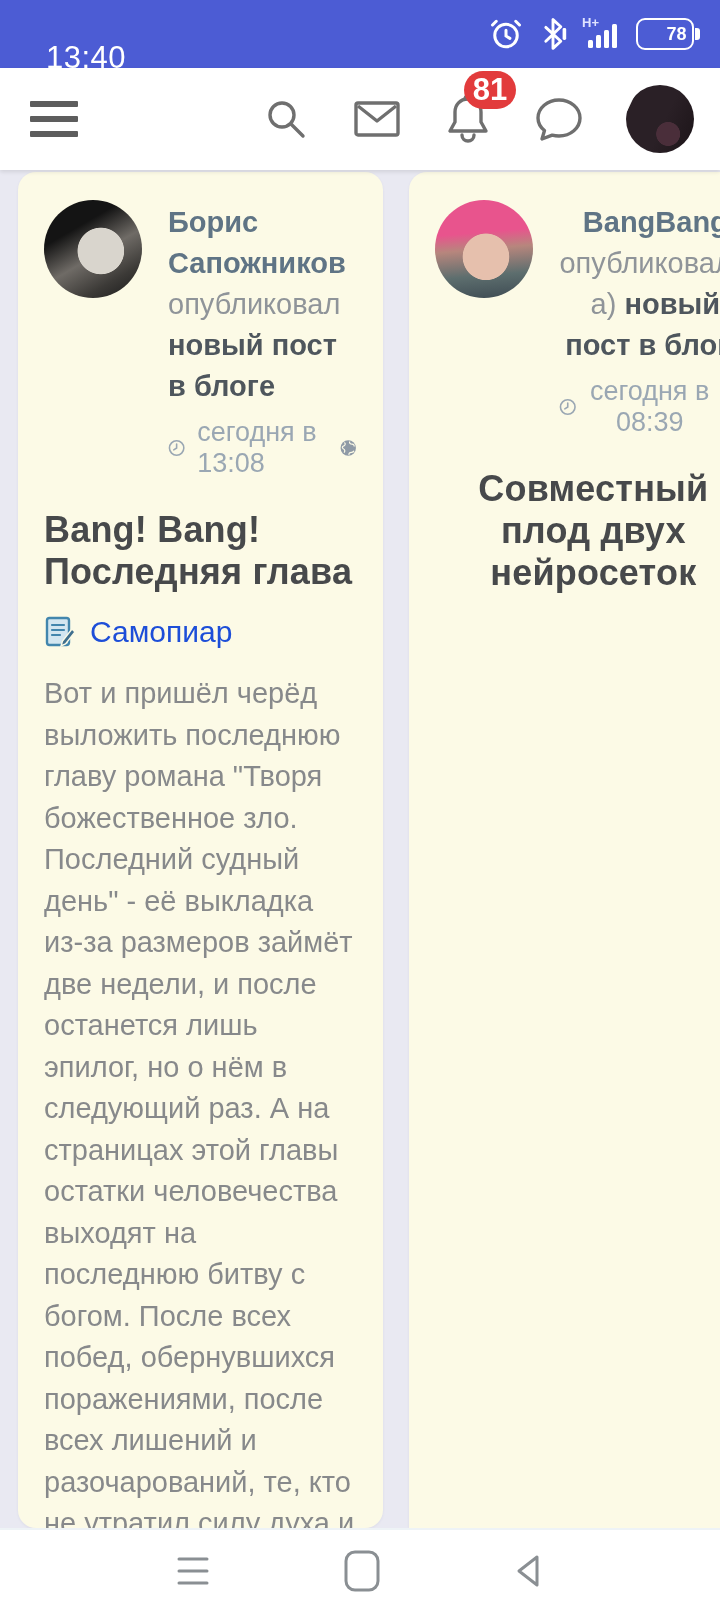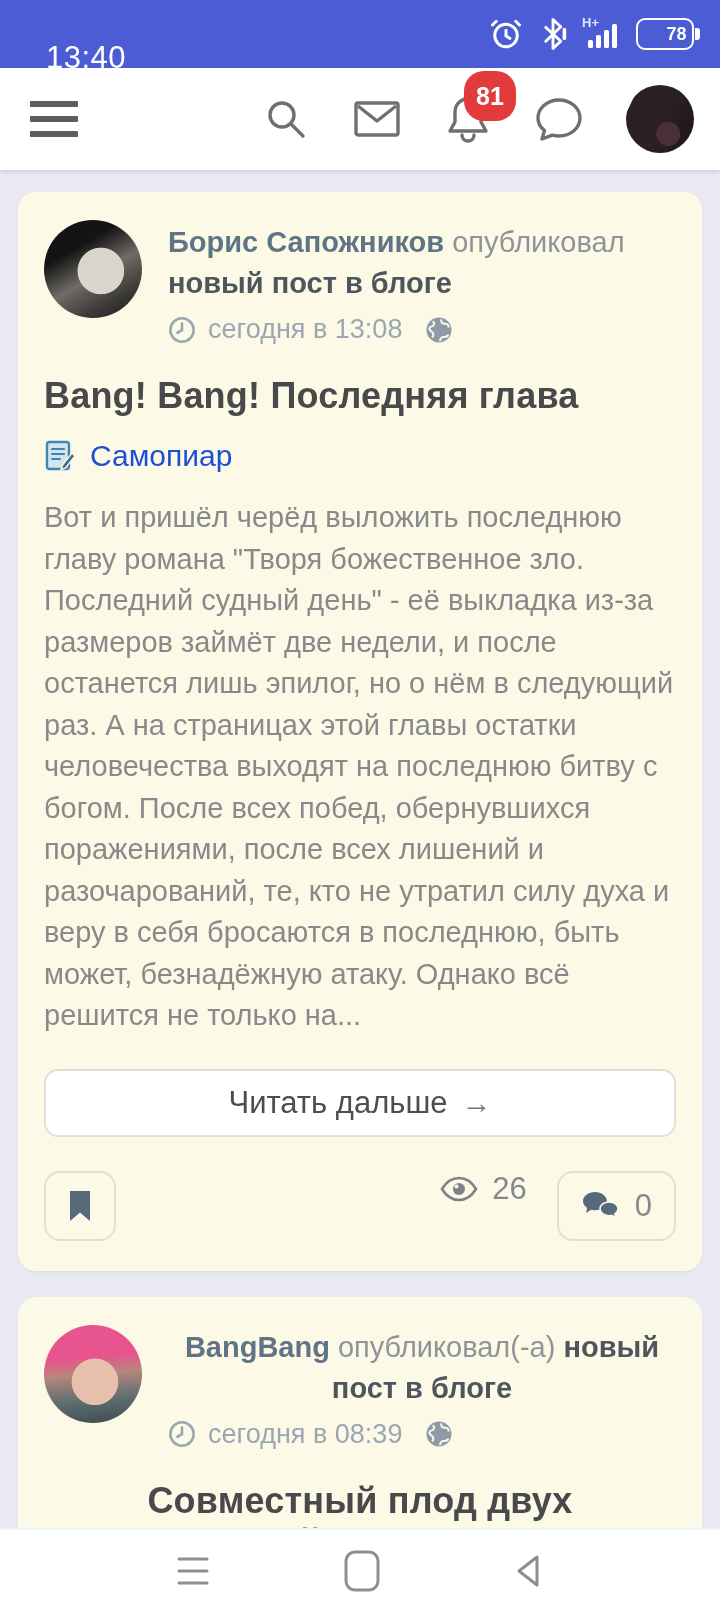--- a/index.html
+++ b/index.html
@@ -48,41 +48,41 @@
   .burger { width:48px; display:flex; flex-direction:column; gap:9px; cursor:pointer; }
   .burger span { height:6px; background:#5d5d5d; border-radius:1px; }
   .header-actions {
     margin-left:auto;
     display:flex; align-items:center; gap:42px;
   }
   .hicon { position:relative; display:flex; }
   .hicon svg { display:block; }
   .badge {
     position:absolute; top:-22px; left:20px;
-    min-width:52px; height:50px;
+    min-width:52px; height:38px;
     background:#e23b3c; color:#fff;
     border-radius:20px;
-    font-size:25px; font-weight:bold;
+    font-size:31px; font-weight:bold;
     display:flex; align-items:center; justify-content:center;
     padding:0 8px;
   }
   .header-avatar {
     width:68px; height:68px; border-radius:50%;
     background:
       radial-gradient(circle at 62% 72%, #4a2e3a 0 18%, transparent 19%),
       linear-gradient(115deg, #f2f2f0 0 13%, #2a2026 14% 55%, #1c1418 100%);
   }
 
   
   .feed {
     flex:1 1 auto;
     background:#e9e9f2;
     padding:2px 18px 0;
     overflow:hidden;
-    display:flex; flex-direction:column; gap:26px;margin-top:20px;
+    display:flex; flex-direction:row; gap:26px;
   }
   .card {
     background:#fcfae6;
     border-radius:18px;
     padding:28px 26px 30px;
     box-shadow:0 1px 3px rgba(40,40,80,.06);
   }
   .card.clipped { flex:1 1 auto; border-radius:18px 18px 0 0;text-align:center; }
 
   .post-head { display:flex; gap:26px; }

